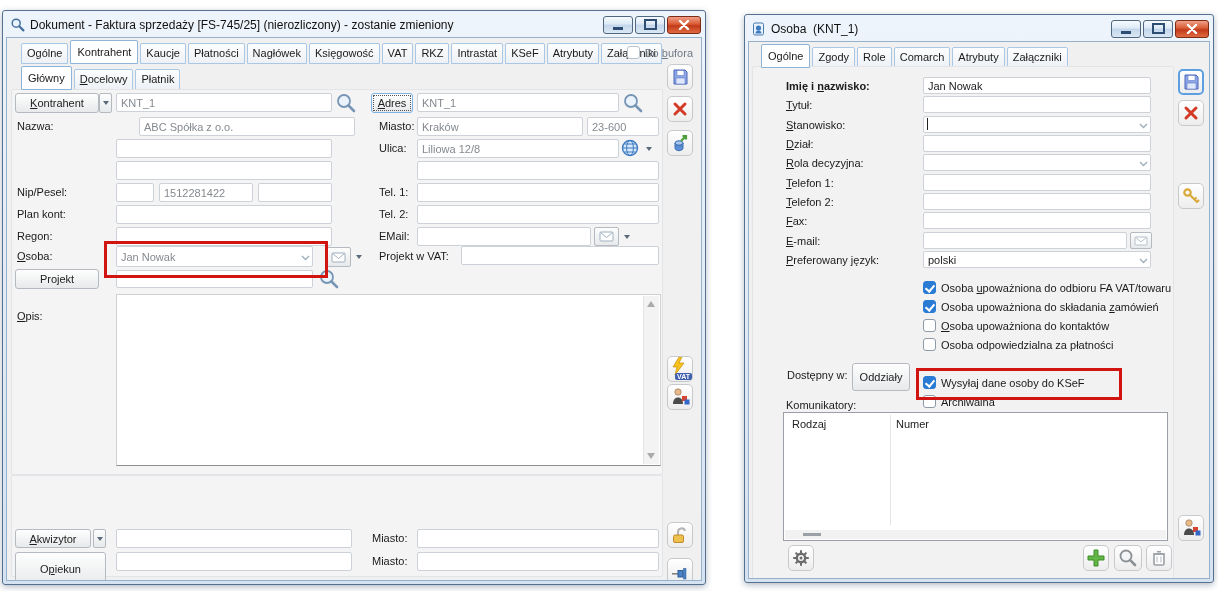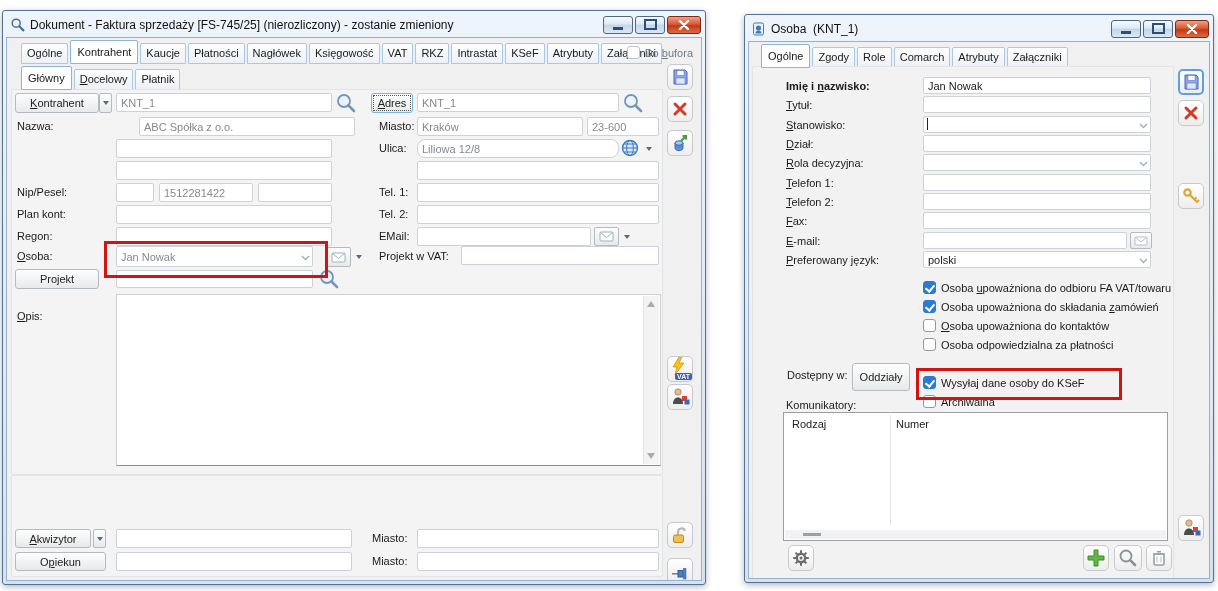--- a/index.html
+++ b/index.html
@@ -144,21 +144,21 @@
     </span>
 
     <span class="lbl" style="left:10px;top:82px">Nazwa:</span>
     <input class="inp" style="left: 109px; top: 79px; width: 216px; margin-left: 23px;" value="ABC Spółka z o.o.">
     <span class="lbl" style="left:372px;top:82px">Miasto:</span>
     <input class="inp" style="left: 410px; top: 79px; width: 166px;" value="Kraków">
     <input class="inp" style="left: 580px; top: 79px; width: 72px;" value="23-600">
 
     <input class="inp" style="left: 109px; top: 101px; width: 216px;">
     <span class="lbl" style="left:372px;top:104px">Ulica:</span>
-    <input class="inp" style="left: 410px; top: 101px; width: 202px; border-radius: 8px;" value="Liliowa 12/8">
+    <input class="inp" style="left: 410px; top: 101px; width: 202px;" value="Liliowa 12/8">
     <span class="icon" style="position:absolute;left:613px;top:100px">
       <svg width="21" height="21">
           <circle cx="10" cy="10" r="7.5" fill="#d7e9fa" stroke="#3e7bc0" stroke-width="1.4"></circle>
           <ellipse cx="10" cy="10" rx="3.4" ry="7.5" fill="none" stroke="#3e7bc0"></ellipse>
           <path d="M2.5 10h15M4.2 6h11.6M4.2 14h11.6" stroke="#3e7bc0" fill="none"></path>
         </svg>
     </span>
     <div class="dropbtn" style="left:636px;top:103px;width:11px;height:16px;border:none;background:none">
         <span class="tri"></span>
       </div>
@@ -234,21 +234,21 @@
     <div class="btn" style="left:8px;top:491px;width:76px;height:19px">
         <span><u>A</u>kwizytor</span>
       </div>
     <div class="dropbtn" style="left:86px;top:491px;width:13px;height:19px">
         <span class="tri"></span>
       </div>
     <input class="inp" style="left: 109px; top: 491px; width: 236px;">
     <span class="lbl" style="left:365px;top:494px">Miasto:</span>
     <input class="inp" style="left: 410px; top: 491px; width: 242px;">
 
-    <div class="btn" style="left:8px;top:514px;width:91px;height:19px">
+    <div class="btn" style="left:8px;top:514px;width:91px;height:34px">
         <span>O<u>p</u>iekun</span>
       </div>
     <input class="inp" style="left: 109px; top: 514px; width: 236px;">
     <span class="lbl" style="left:365px;top:517px">Miasto:</span>
     <input class="inp" style="left: 410px; top: 514px; width: 242px;">
 
     <div class="icobtn" style="left:660px;top:26px">
       <svg width="18" height="18">
           <path d="M3 2 h11 l2 2 v12 H3 z" fill="#8fa8e8" stroke="#4a66b8"></path>
           <rect x="6" y="2.5" width="7" height="5" fill="#fff" stroke="#4a66b8" stroke-width="0.5"></rect>

